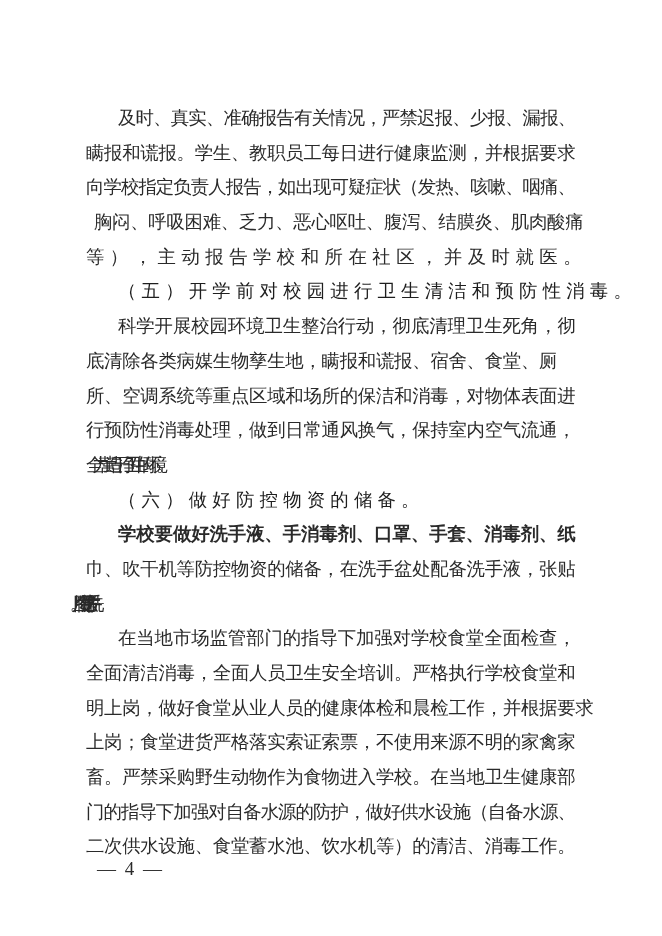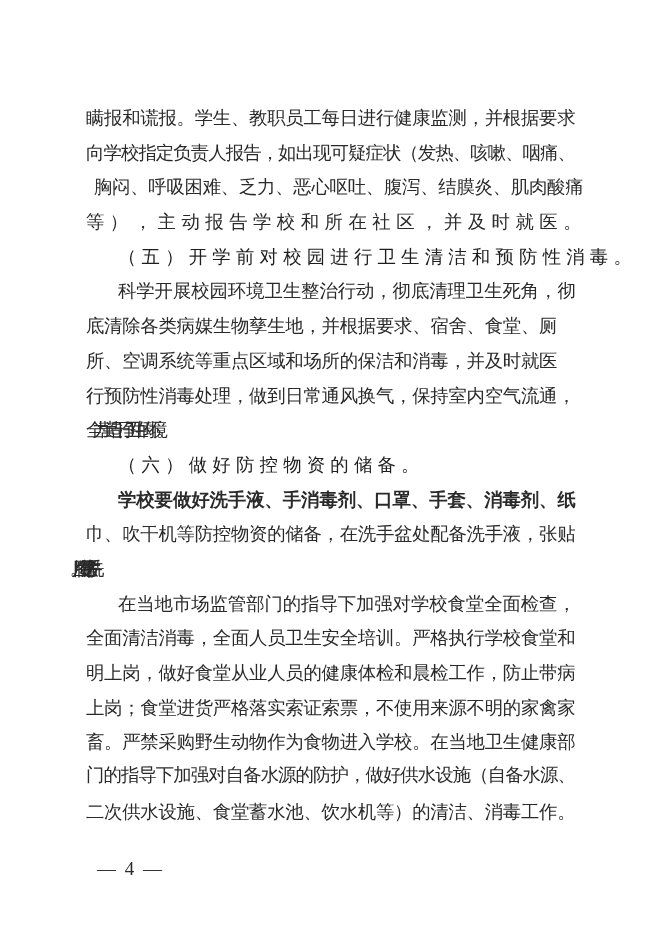--- a/index.html
+++ b/index.html
@@ -44,36 +44,37 @@
     font-family: "Liberation Serif", "DejaVu Serif", serif;
     font-size: 19px;
     color: #2a2a2a;
     letter-spacing: 2px;
   }
 </style>
 </head>
 <body>
 
 <div class="page">
+  <span class="line indent justify-target" style="letter-spacing: -0.8px;">及时、真实、准确报告有关情况，严禁迟报、少报、漏报、</span>
   <span class="line" style="letter-spacing: -0.269231px; font-family: Liberation Serif, serif;">瞒报和谎报。学生、教职员工每日进行健康监测，并根据要求</span>
   <span class="line" style="letter-spacing: -0.925926px;">向学校指定负责人报告，如出现可疑症状（发热、咳嗽、咽痛、</span>
   <span class="line" style="letter-spacing: -0.269231px; margin-left: 8px;">胸闷、呼吸困难、乏力、恶心呕吐、腹泻、结膜炎、肌肉酸痛</span>
   <span class="line" style="letter-spacing: 5.46667px;">等），主动报告学校和所在社区，并及时就医。</span>
   <span class="line heading">（五）开学前对校园进行卫生清洁和预防性消毒。</span>
   <span class="line indent" style="letter-spacing: -0.0833333px;">科学开展校园环境卫生整治行动，彻底清理卫生死角，彻</span>
-  <span class="line" style="letter-spacing: -0.269231px;">底清除各类病媒生物孳生地，并根据要求、宿舍、食堂、厕</span>
-  <span class="line" style="letter-spacing: -0.269231px;">所、空调系统等重点区域和场所的保洁和消毒，并及时就医</span>
+  <span class="line" style="letter-spacing: -0.269231px;">底清除各类病媒生物孳生地，瞒报和谎报、宿舍、食堂、厕</span>
+  <span class="line" style="letter-spacing: -0.269231px;">所、空调系统等重点区域和场所的保洁和消毒，对物体表面进</span>
   <span class="line" style="letter-spacing: -0.269231px;">行预防性消毒处理，做到日常通风换气，保持室内空气流通，</span>
   <span class="line" style="letter-spacing: -12.0333px;">全力营造干净卫生的环境。</span>
   <span class="line heading">（六）做好防控物资的储备。</span>
   <span class="line indent" style="letter-spacing: -0.0833333px; font-weight: bold;">学校要做好洗手液、手消毒剂、口罩、手套、消毒剂、纸</span>
   <span class="line" style="letter-spacing: -0.269231px;">巾、吹干机等防控物资的储备，在洗手盆处配备洗手液，张贴</span>
   <span class="line" style="letter-spacing: -20.2px;">洗手方法等宣传图片。</span>
   <span class="line indent" style="letter-spacing: -0.0833333px;">在当地市场监管部门的指导下加强对学校食堂全面检查，</span>
   <span class="line" style="letter-spacing: -0.269231px;">全面清洁消毒，全面人员卫生安全培训。严格执行学校食堂和</span>
-  <span class="line" style="letter-spacing: -0.269231px;">明上岗，做好食堂从业人员的健康体检和晨检工作，防止带病</span>
+  <span class="line" style="letter-spacing: -0.269231px;">明上岗，做好食堂从业人员的健康体检和晨检工作，并根据要求</span>
   <span class="line" style="letter-spacing: -0.269231px;">上岗；食堂进货严格落实索证索票，不使用来源不明的家禽家</span>
   <span class="line" style="letter-spacing: -0.269231px;">畜。严禁采购野生动物作为食物进入学校。在当地卫生健康部</span>
-  <span class="line" style="letter-spacing: -0.925926px; font-family: Liberation Mono, monospace;">门的指导下加强对自备水源的防护，做好供水设施（自备水源、</span>
+  <span class="line" style="letter-spacing: -0.925926px;">门的指导下加强对自备水源的防护，做好供水设施（自备水源、</span>
   <span class="line" style="letter-spacing: -0.269231px;">二次供水设施、食堂蓄水池、饮水机等）的清洁、消毒工作。</span>
 </div>
 
 <div class="page-number">— 4 —</div>
 
 </body></html>

